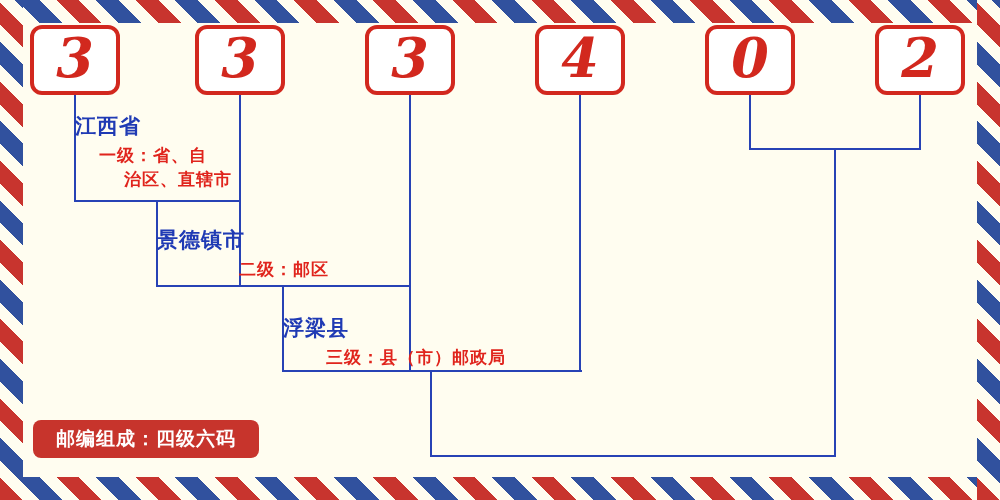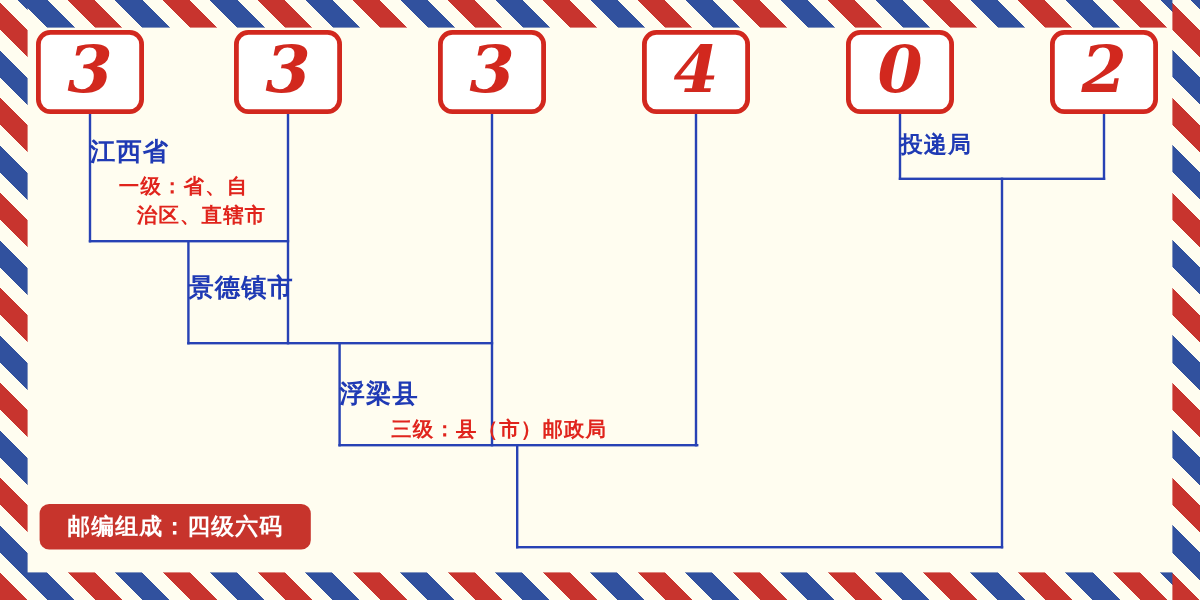--- a/index.html
+++ b/index.html
@@ -125,27 +125,27 @@
   <div class="line v" style="left:579px;top:95px;height:277px"></div>
   <div class="line v" style="left:430px;top:370px;height:87px"></div>
   <div class="line h" style="left:430px;top:455px;width:406px"></div>
   <div class="line v" style="left:749px;top:95px;height:55px"></div>
   <div class="line v" style="left:919px;top:95px;height:55px"></div>
   <div class="line h" style="left:749px;top:148px;width:172px"></div>
   <div class="line v" style="left:834px;top:148px;height:309px"></div>
 
   <div class="lvl-name" style="left:75px;top:112px;width:166px">江西省</div>
   <div class="lvl-desc" style="left:75px;top:144px;width:156px">一级：省、自</div>
-  <div class="lvl-desc" style="left:69px;top:168px;width:198px">治区、直辖市</div>
+  <div class="lvl-desc" style="left:79px;top:168px;width:198px">治区、直辖市</div>
 
   <div class="lvl-name" style="left:157px;top:226px;width:254px">景德镇市</div>
+  <div class="lvl-desc" style="left:157px;top:258px;width:254px">二级：邮区</div>
 
   <div class="lvl-name" style="left:283px;top:314px;width:262px">浮梁县</div>
   <div class="lvl-desc" style="left:283px;top:346px;width:266px">三级：县（市）邮政局</div>
 
 
-  <div class="lvl-name" style="left:750px;top:108px;width:170px;font-size:19px">投递局</div>
 
   <div class="badge">
     <span>邮编组成：四级六码</span>
   </div>
 
 </div>
 
 </body></html>

